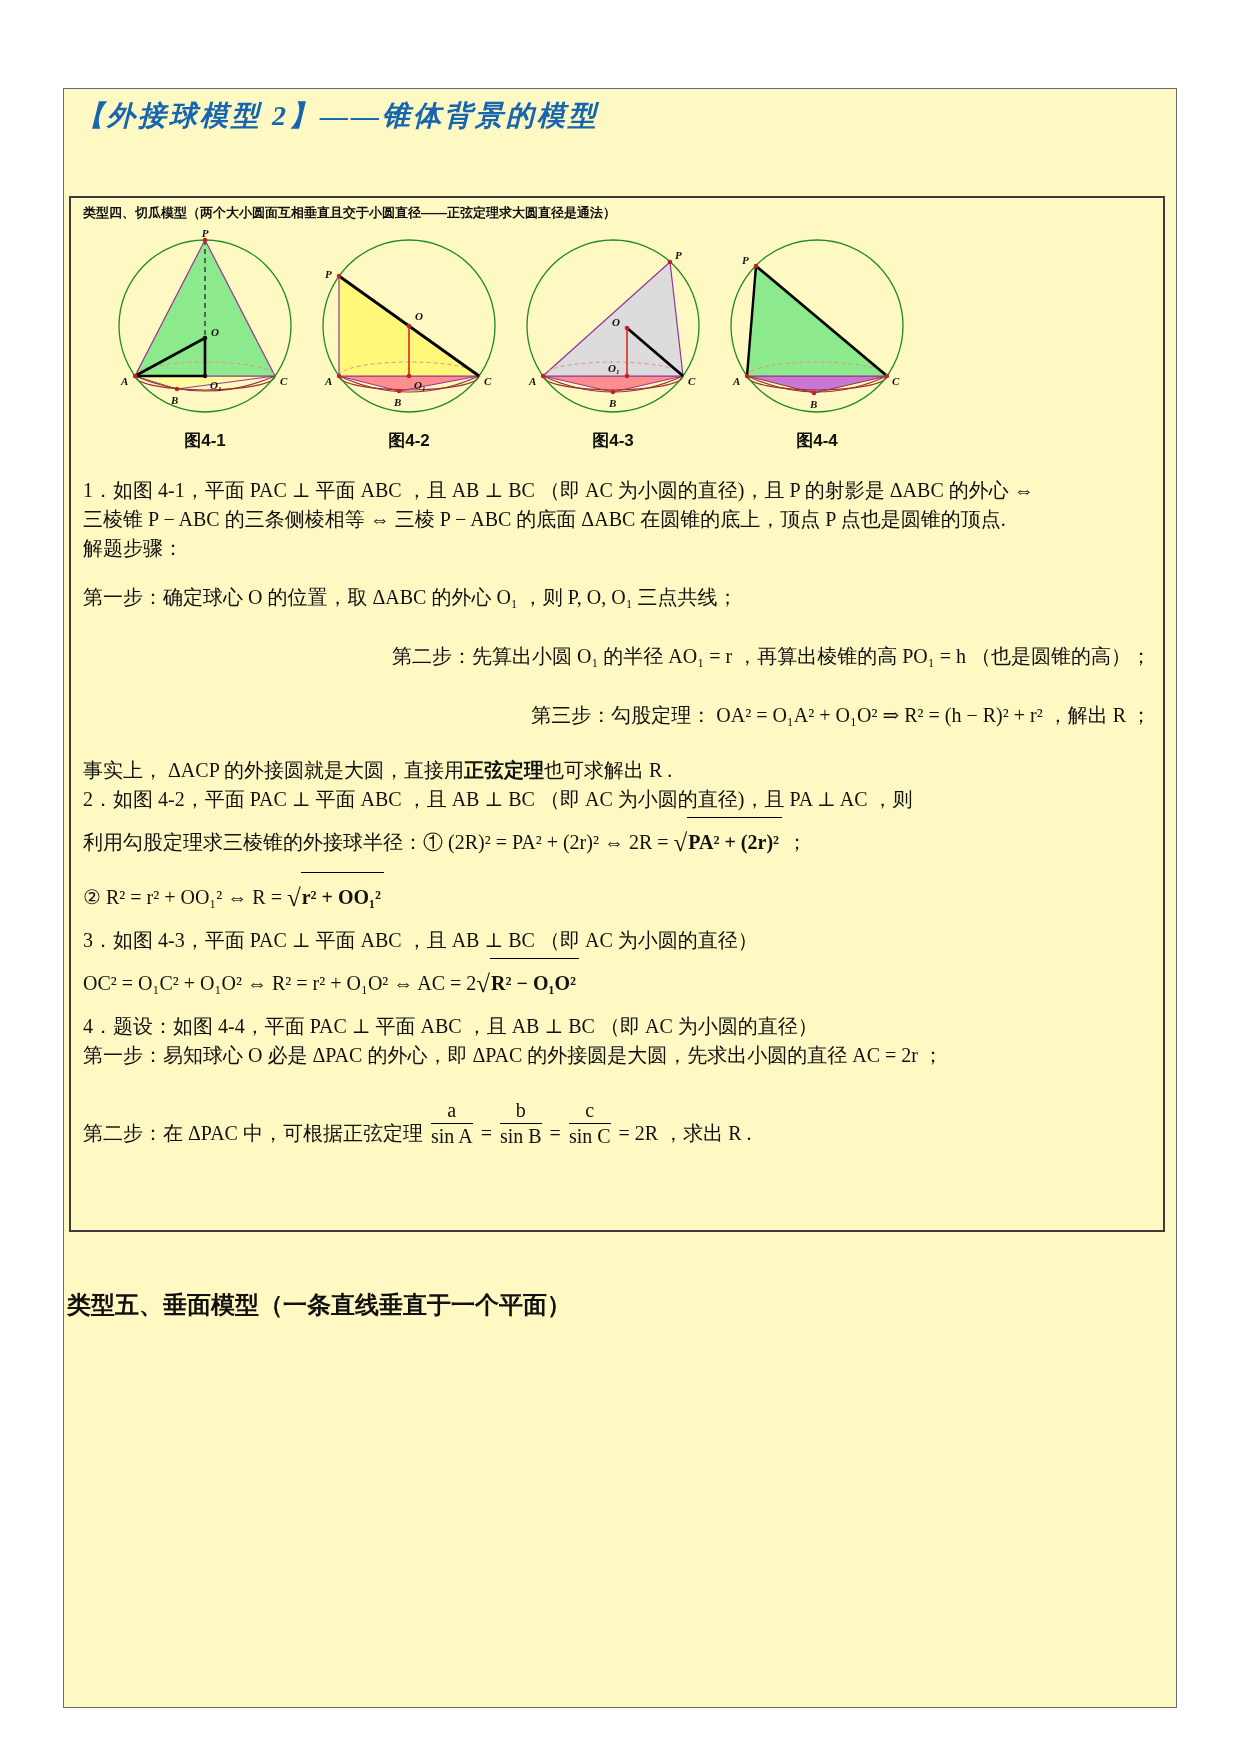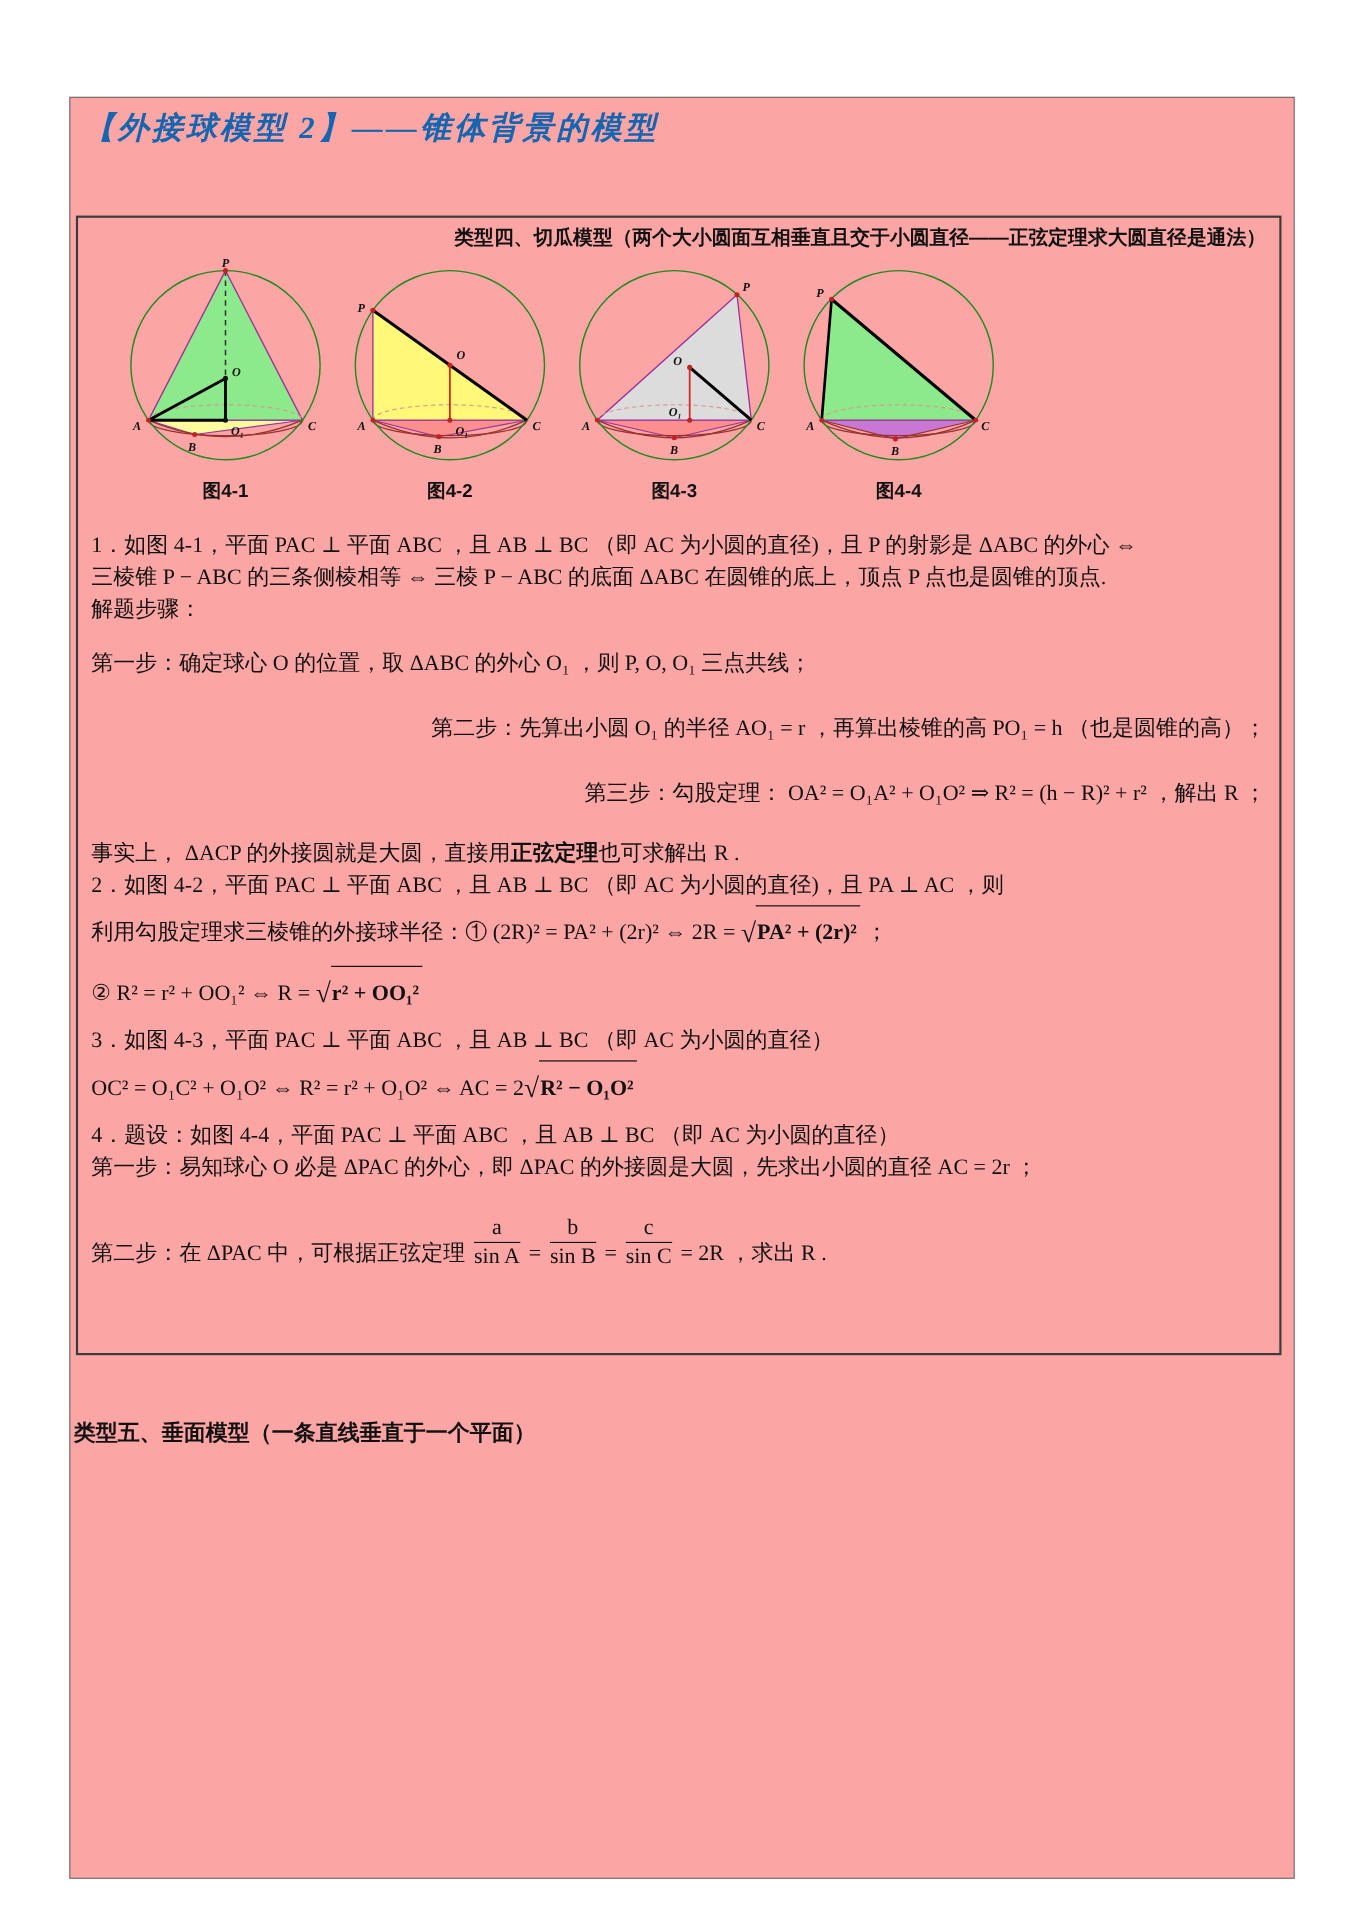--- a/index.html
+++ b/index.html
@@ -1,34 +1,34 @@
 <!DOCTYPE html>
 <html><head>
 <meta charset="utf-8">
 <style>
   html,body{margin:0;padding:0;background:#ffffff;}
   body{width:1241px;height:1754px;position:relative;font-family:"Liberation Serif","DejaVu Serif",serif;color:#111;}
-  .outer-frame{position:absolute;left:63px;top:88px;width:1114px;height:1620px;border:1px solid #6b6b6b;box-sizing:border-box;background:#fca5a5;}
+  .outer-frame{position:absolute;left:63px;top:88px;width:1114px;height:1620px;border:1px solid #6b6b6b;box-sizing:border-box;background:#fef9c3;}
   .doc-title{position:absolute;left:12px;top:8px;font-size:28px;font-weight:bold;font-style:italic;letter-spacing:3px;color:#1565b0;white-space:nowrap;}
   .content-box{position:absolute;left:5px;top:107px;width:1096px;height:1036px;border:2px solid #3c3c3c;box-sizing:border-box;padding:6px 12px 0 12px;overflow:hidden;}
-  .box-heading{font-size:18px;font-weight:bold;font-family:"Liberation Sans","DejaVu Sans",sans-serif;white-space:nowrap;text-align:right;}
+  .box-heading{font-size:13px;font-weight:bold;font-family:"Liberation Sans","DejaVu Sans",sans-serif;white-space:nowrap;}
   .figures-row{display:flex;gap:4px;margin:6px 0 2px 22px;width:812px;}
   .fig{width:200px;text-align:center;}
   .fig svg{display:block;margin:0 auto;}
   .fig-caption{font-size:17px;font-weight:bold;margin-top:1px;font-family:"Liberation Sans","DejaVu Sans",sans-serif;text-align:center;}
   .para{font-size:20px;line-height:29px;white-space:nowrap;}
   .t-bold{font-weight:bold;}
   .mt6{margin-top:24px;} .mt14{margin-top:14px;} .mt20{margin-top:20px;} .mt26{margin-top:26px;} .mt30{margin-top:30px;text-align:right;}
   .sqrt-sym{font-size:25px;vertical-align:-2px;}
   .radicand{border-top:1.3px solid #000;padding:13px 3px 0 1px;font-weight:bold;}
   .frac{display:inline-block;text-align:center;vertical-align:middle;margin:0 8px;line-height:1.15;}
   .frac .num{display:block;border-bottom:1.3px solid #000;padding:0 8px 1px;}
   .frac .den{display:block;padding-top:1px;}
   .sine-line{display:flex;align-items:flex-end;height:74px;margin-top:4px;}
-  .footer-heading{position:absolute;left:3px;top:1200px;font-size:20px;font-weight:bold;font-family:"Liberation Sans","DejaVu Sans",sans-serif;white-space:nowrap;}
+  .footer-heading{position:absolute;left:3px;top:1200px;font-size:24px;font-weight:bold;font-family:"Liberation Sans","DejaVu Sans",sans-serif;white-space:nowrap;}
   svg text{font-family:"Liberation Serif","DejaVu Serif",serif;font-style:italic;font-weight:bold;font-size:11px;fill:#111;}
 </style>
 </head>
 <body>
 
 <div class="outer-frame">
 
   <div class="doc-title">【外接球模型 2】——锥体背景的模型</div>
 
   <div class="content-box">

